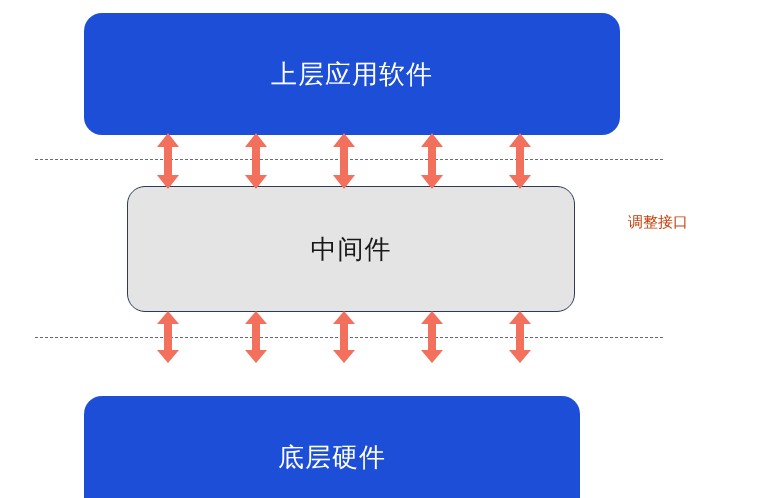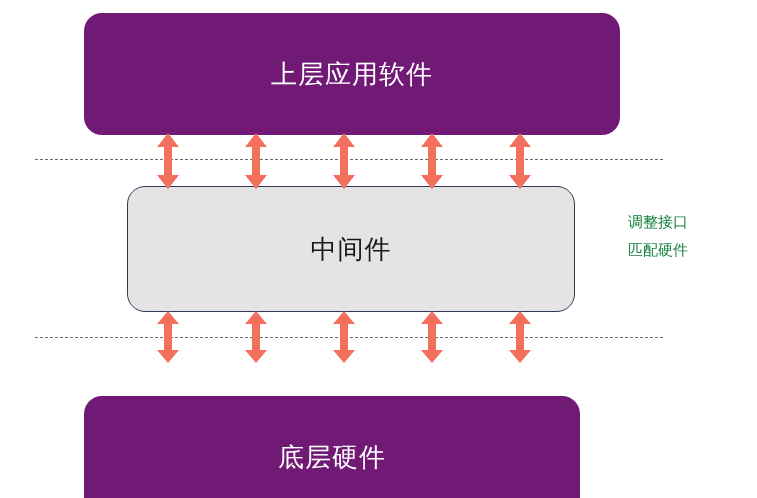--- a/index.html
+++ b/index.html
@@ -26,21 +26,21 @@
   
   .layer-box {
     position: absolute;
     box-sizing: border-box;
     display: flex;
     align-items: center;
     justify-content: center;
   }
 
   .layer-box.solid {
-    background: #701a75;
+    background: #1d4ed8;
     border-radius: 18px;
   }
 
   .layer-box.outlined {
     background: #E4E4E4;
     border: 1.6px solid #2E3B55;
     border-radius: 18px;
   }
 
   .layer-label {
@@ -113,21 +113,21 @@
   #annotation-block {
     position: absolute;
     left: 628px;
     top: 208px;
     width: 120px;
   }
 
   .annotation-line {
     font-size: 15px;
     line-height: 28px;
-    color: #15803d;
+    color: #c2410c;
     white-space: nowrap;
     user-select: none;
   }
 </style>
 </head>
 <body>
 
 <div id="diagram-canvas">
 
   <div class="divider-line" id="divider-upper"></div>
@@ -193,16 +193,15 @@
     </svg>
   </div>
   <div class="arrow-double arrow-row-lower" style="left:508px;">
     <svg viewBox="0 0 24 52" preserveAspectRatio="none" aria-hidden="true">
       <polygon points="12,0 23,13 16,13 16,39 23,39 12,52 1,39 8,39 8,13 1,13" fill="#F2705C"></polygon>
     </svg>
   </div>
 
   <div id="annotation-block">
     <div class="annotation-line">调整接口</div>
-    <div class="annotation-line">匹配硬件</div>
   </div>
 
 </div>
 
 </body></html>

